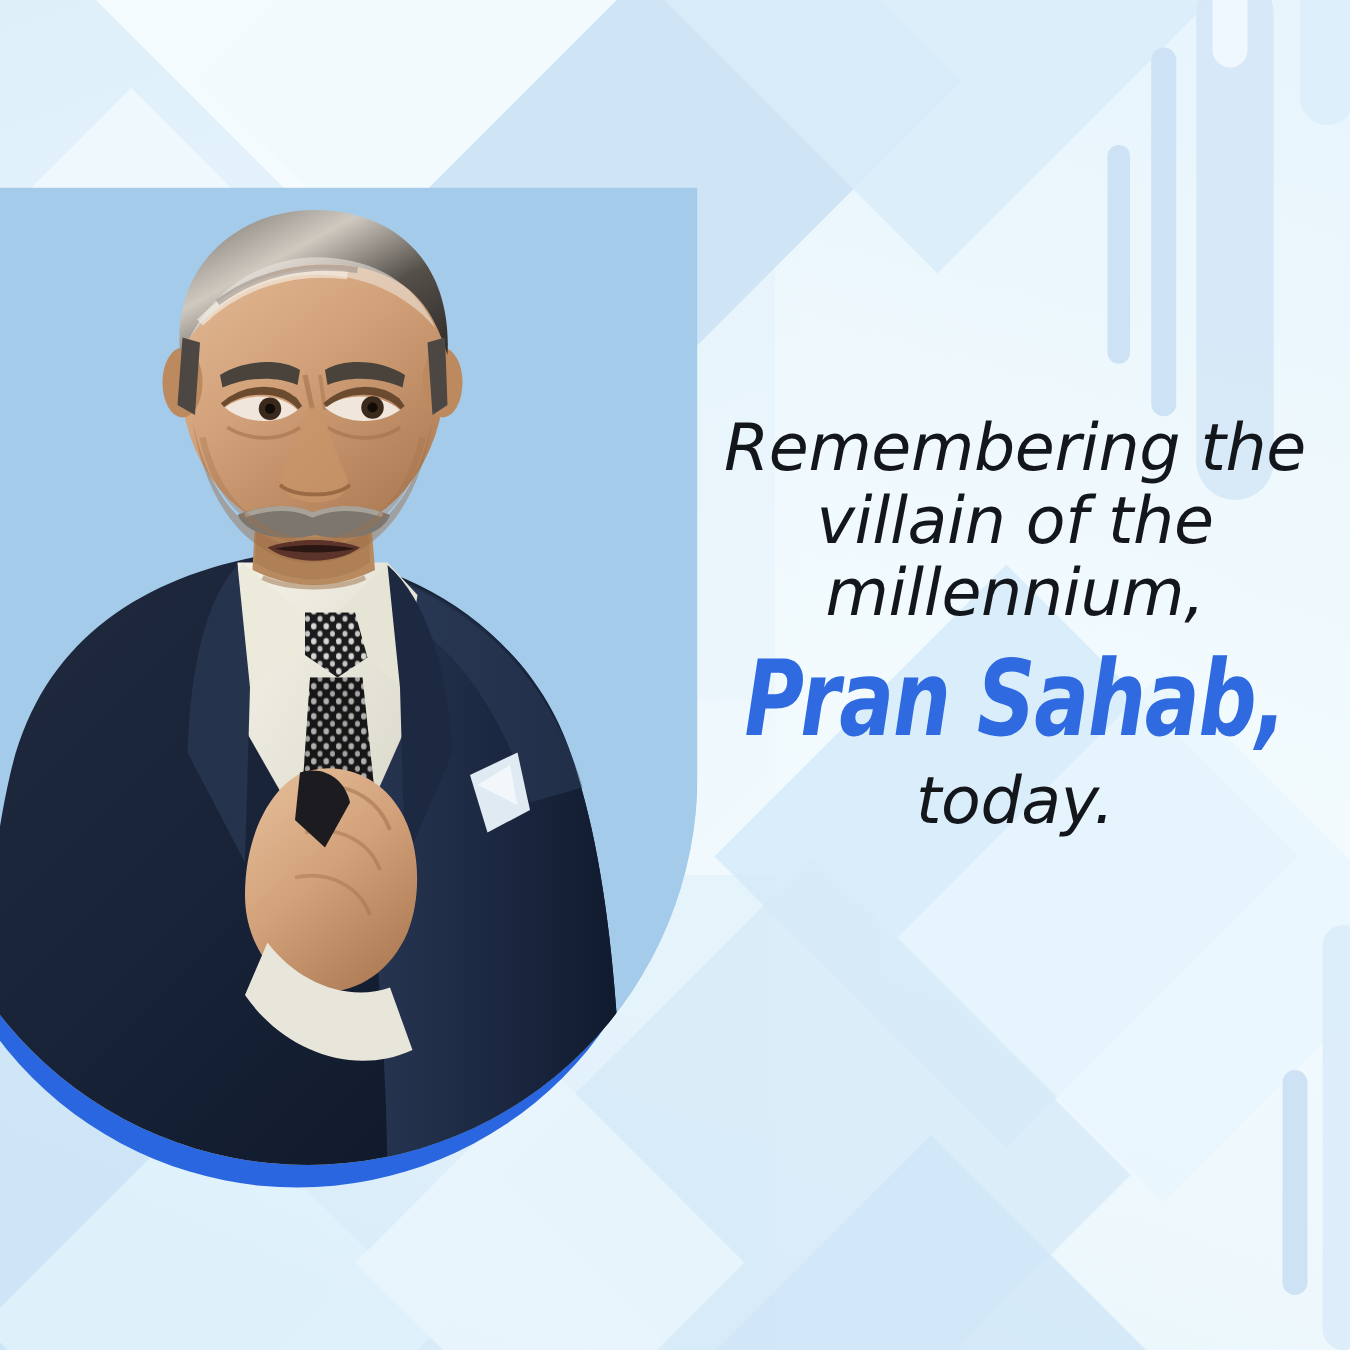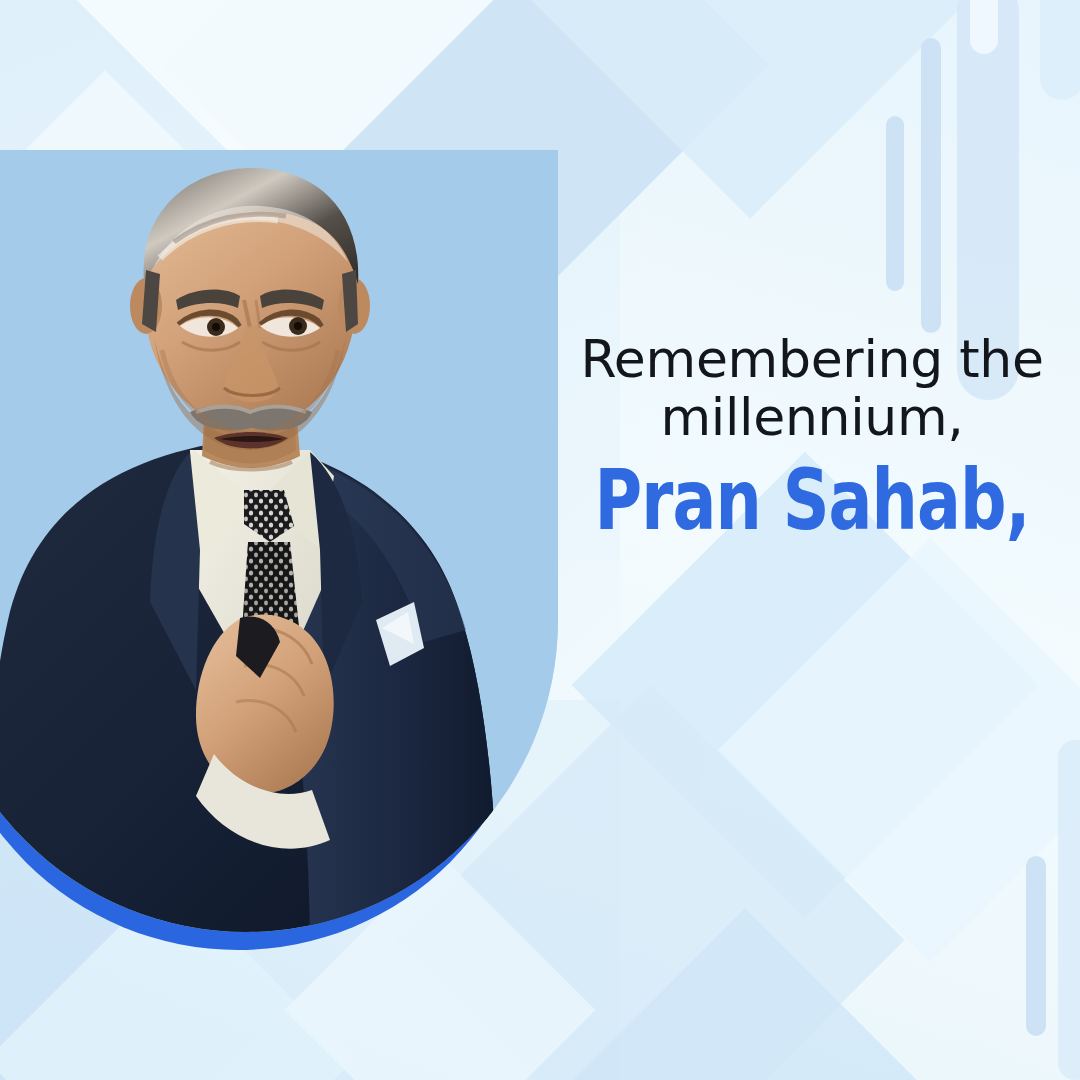--- a/index.html
+++ b/index.html
@@ -7,20 +7,21 @@
     padding: 0;
     background: #ffffff;
   }
   .poster {
     position: relative;
     width: 1080px;
     height: 1080px;
     overflow: hidden;
     font-family: "DejaVu Sans", "Liberation Sans", sans-serif;
     background: linear-gradient(135deg, #e9f4fb 0%, #eaf5fc 35%, #f2fafd 65%, #eef7fc 100%);
+    font-style: italic;
   }
 
   
   .bg-layer {
     position: absolute;
     inset: 0;
     overflow: hidden;
   }
   .diamond {
     position: absolute;
@@ -261,17 +262,19 @@
         <path d="M 272,312 C 292,322 334,322 354,312" stroke="#9c6d47" stroke-width="4" fill="none" opacity=".5"></path>
 
         <path d="M 224,200 C 234,246 262,274 298,282" stroke="#a3714a" stroke-width="5" fill="none" opacity=".35"></path>
         <path d="M 400,200 C 390,246 364,274 328,282" stroke="#a3714a" stroke-width="5" fill="none" opacity=".35"></path>
       </g>
     </svg>
   </div>
 
   <div class="copy">
     <div class="line-plain">Remembering the</div>
+    <div class="line-plain">villain of the</div>
     <div class="line-plain">millennium,</div>
     <div class="line-name">Pran Sahab,</div>
+    <div class="line-plain">today.</div>
   </div>
 
 </div>
 
 </body></html>

